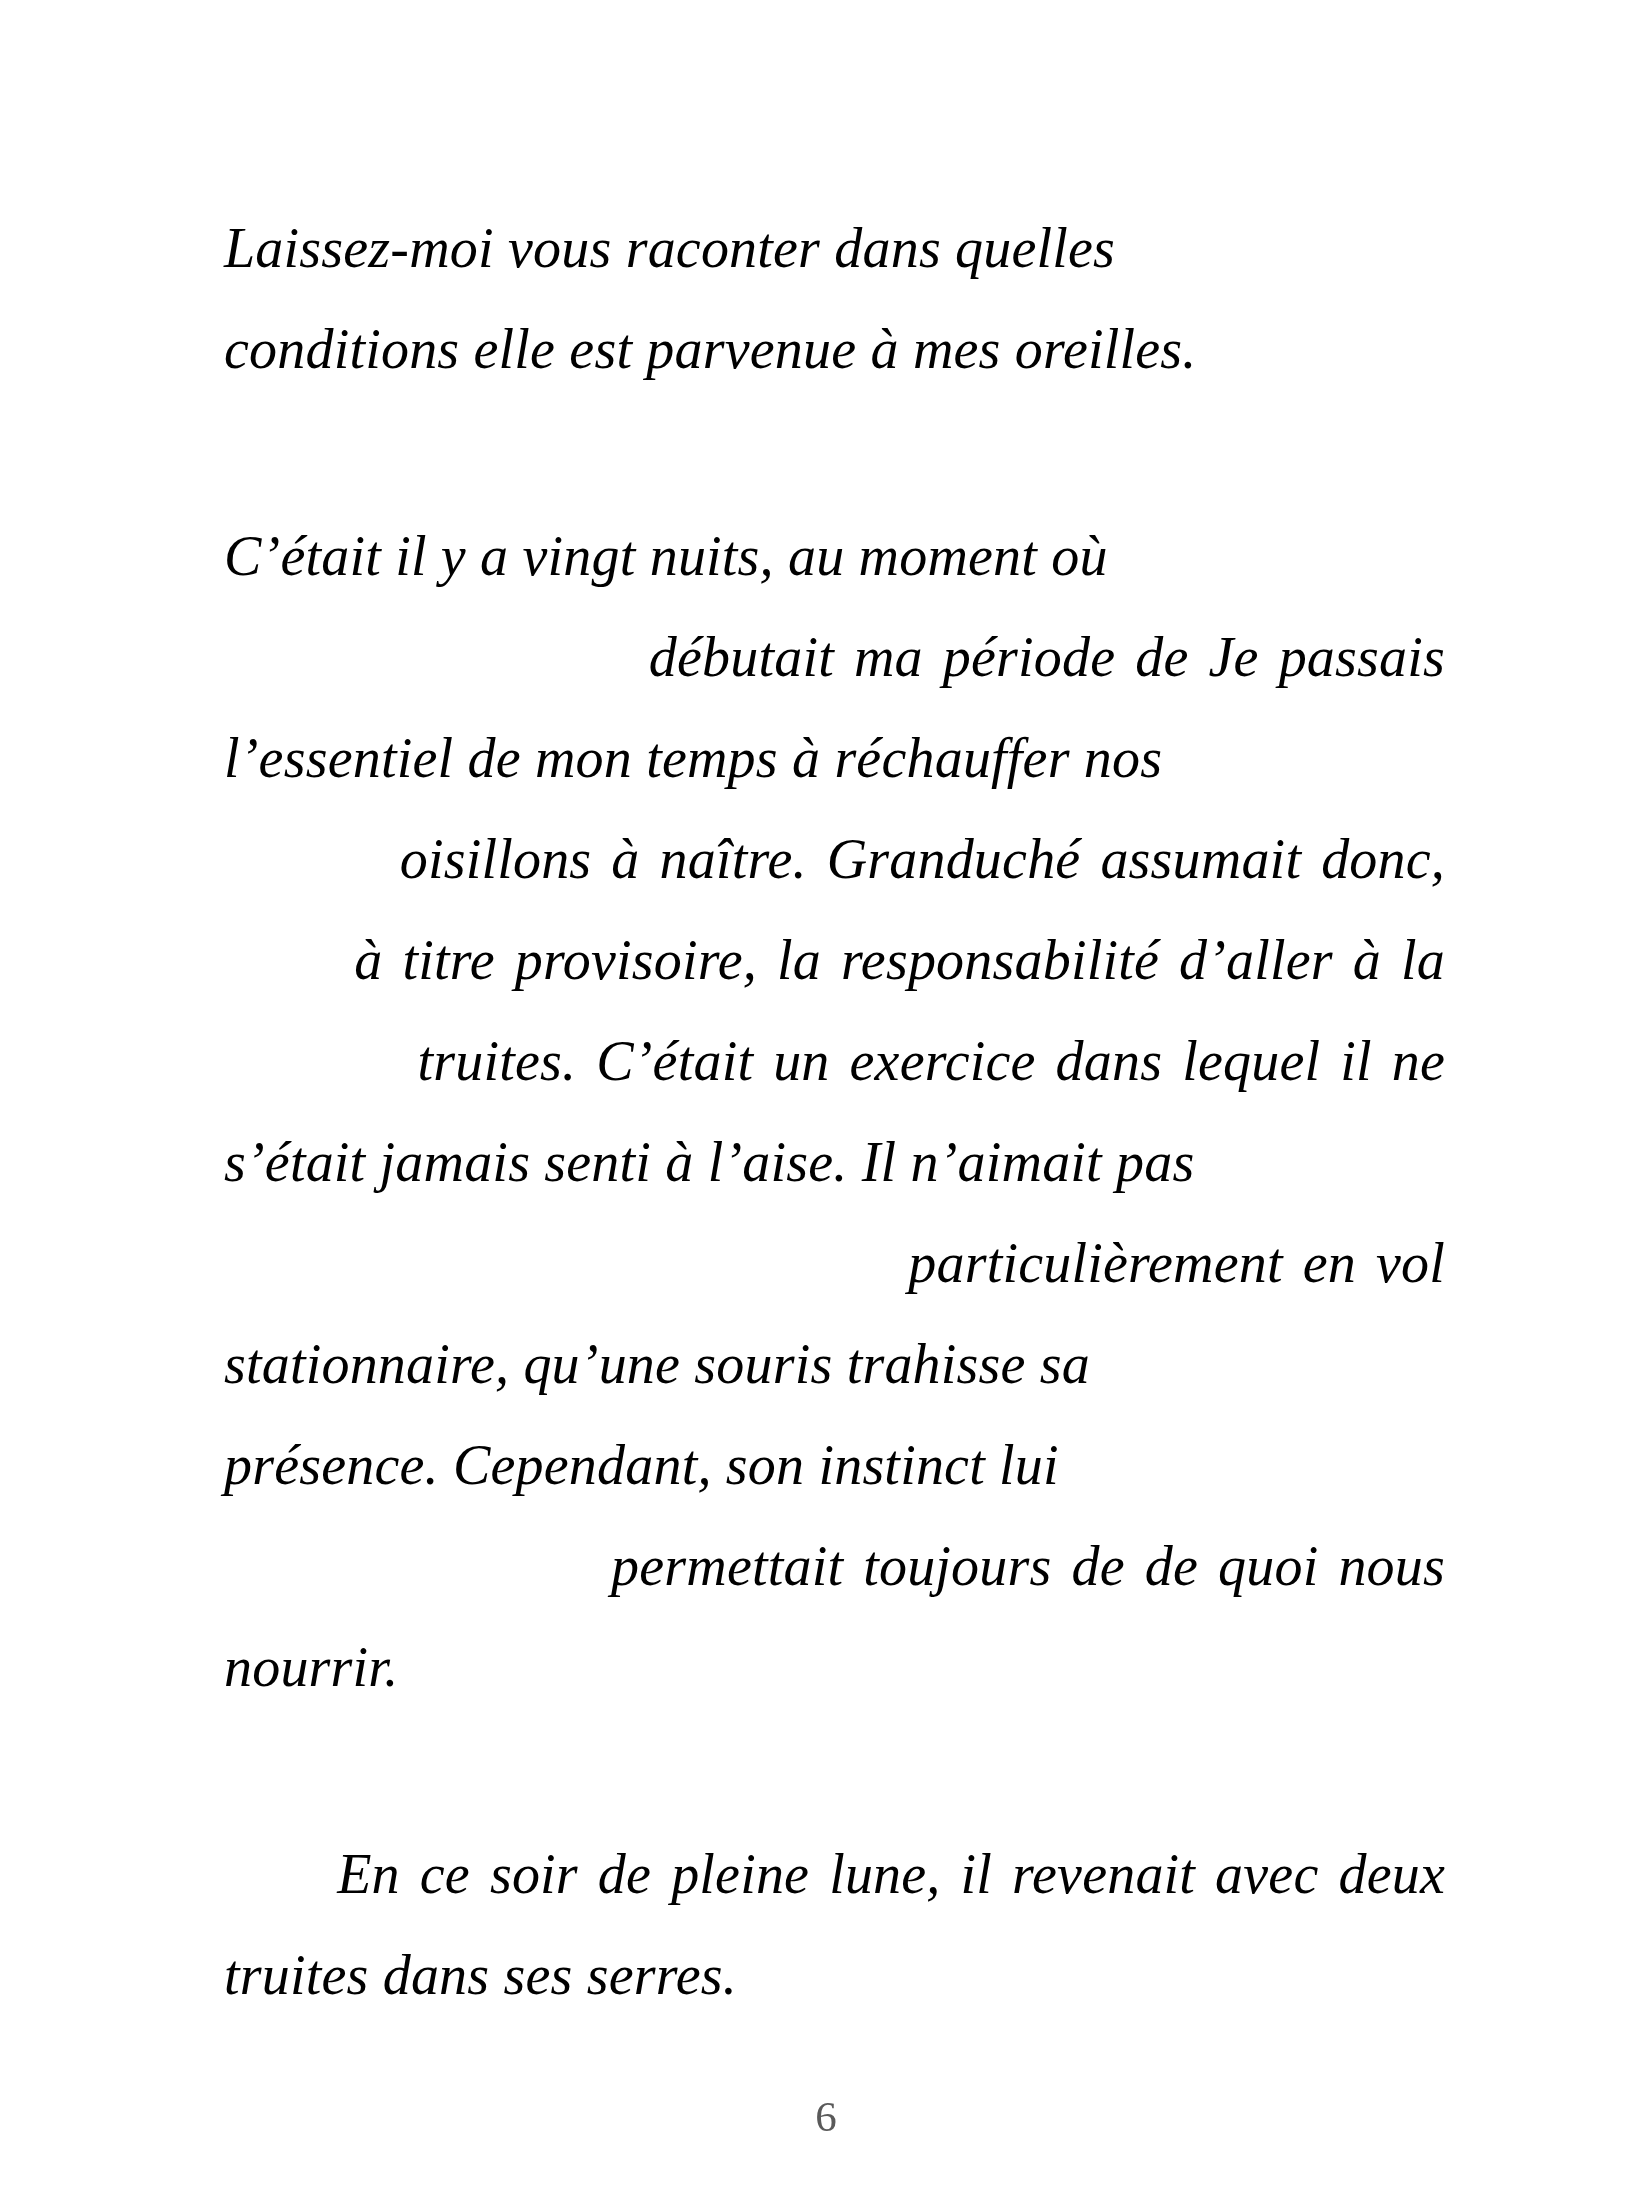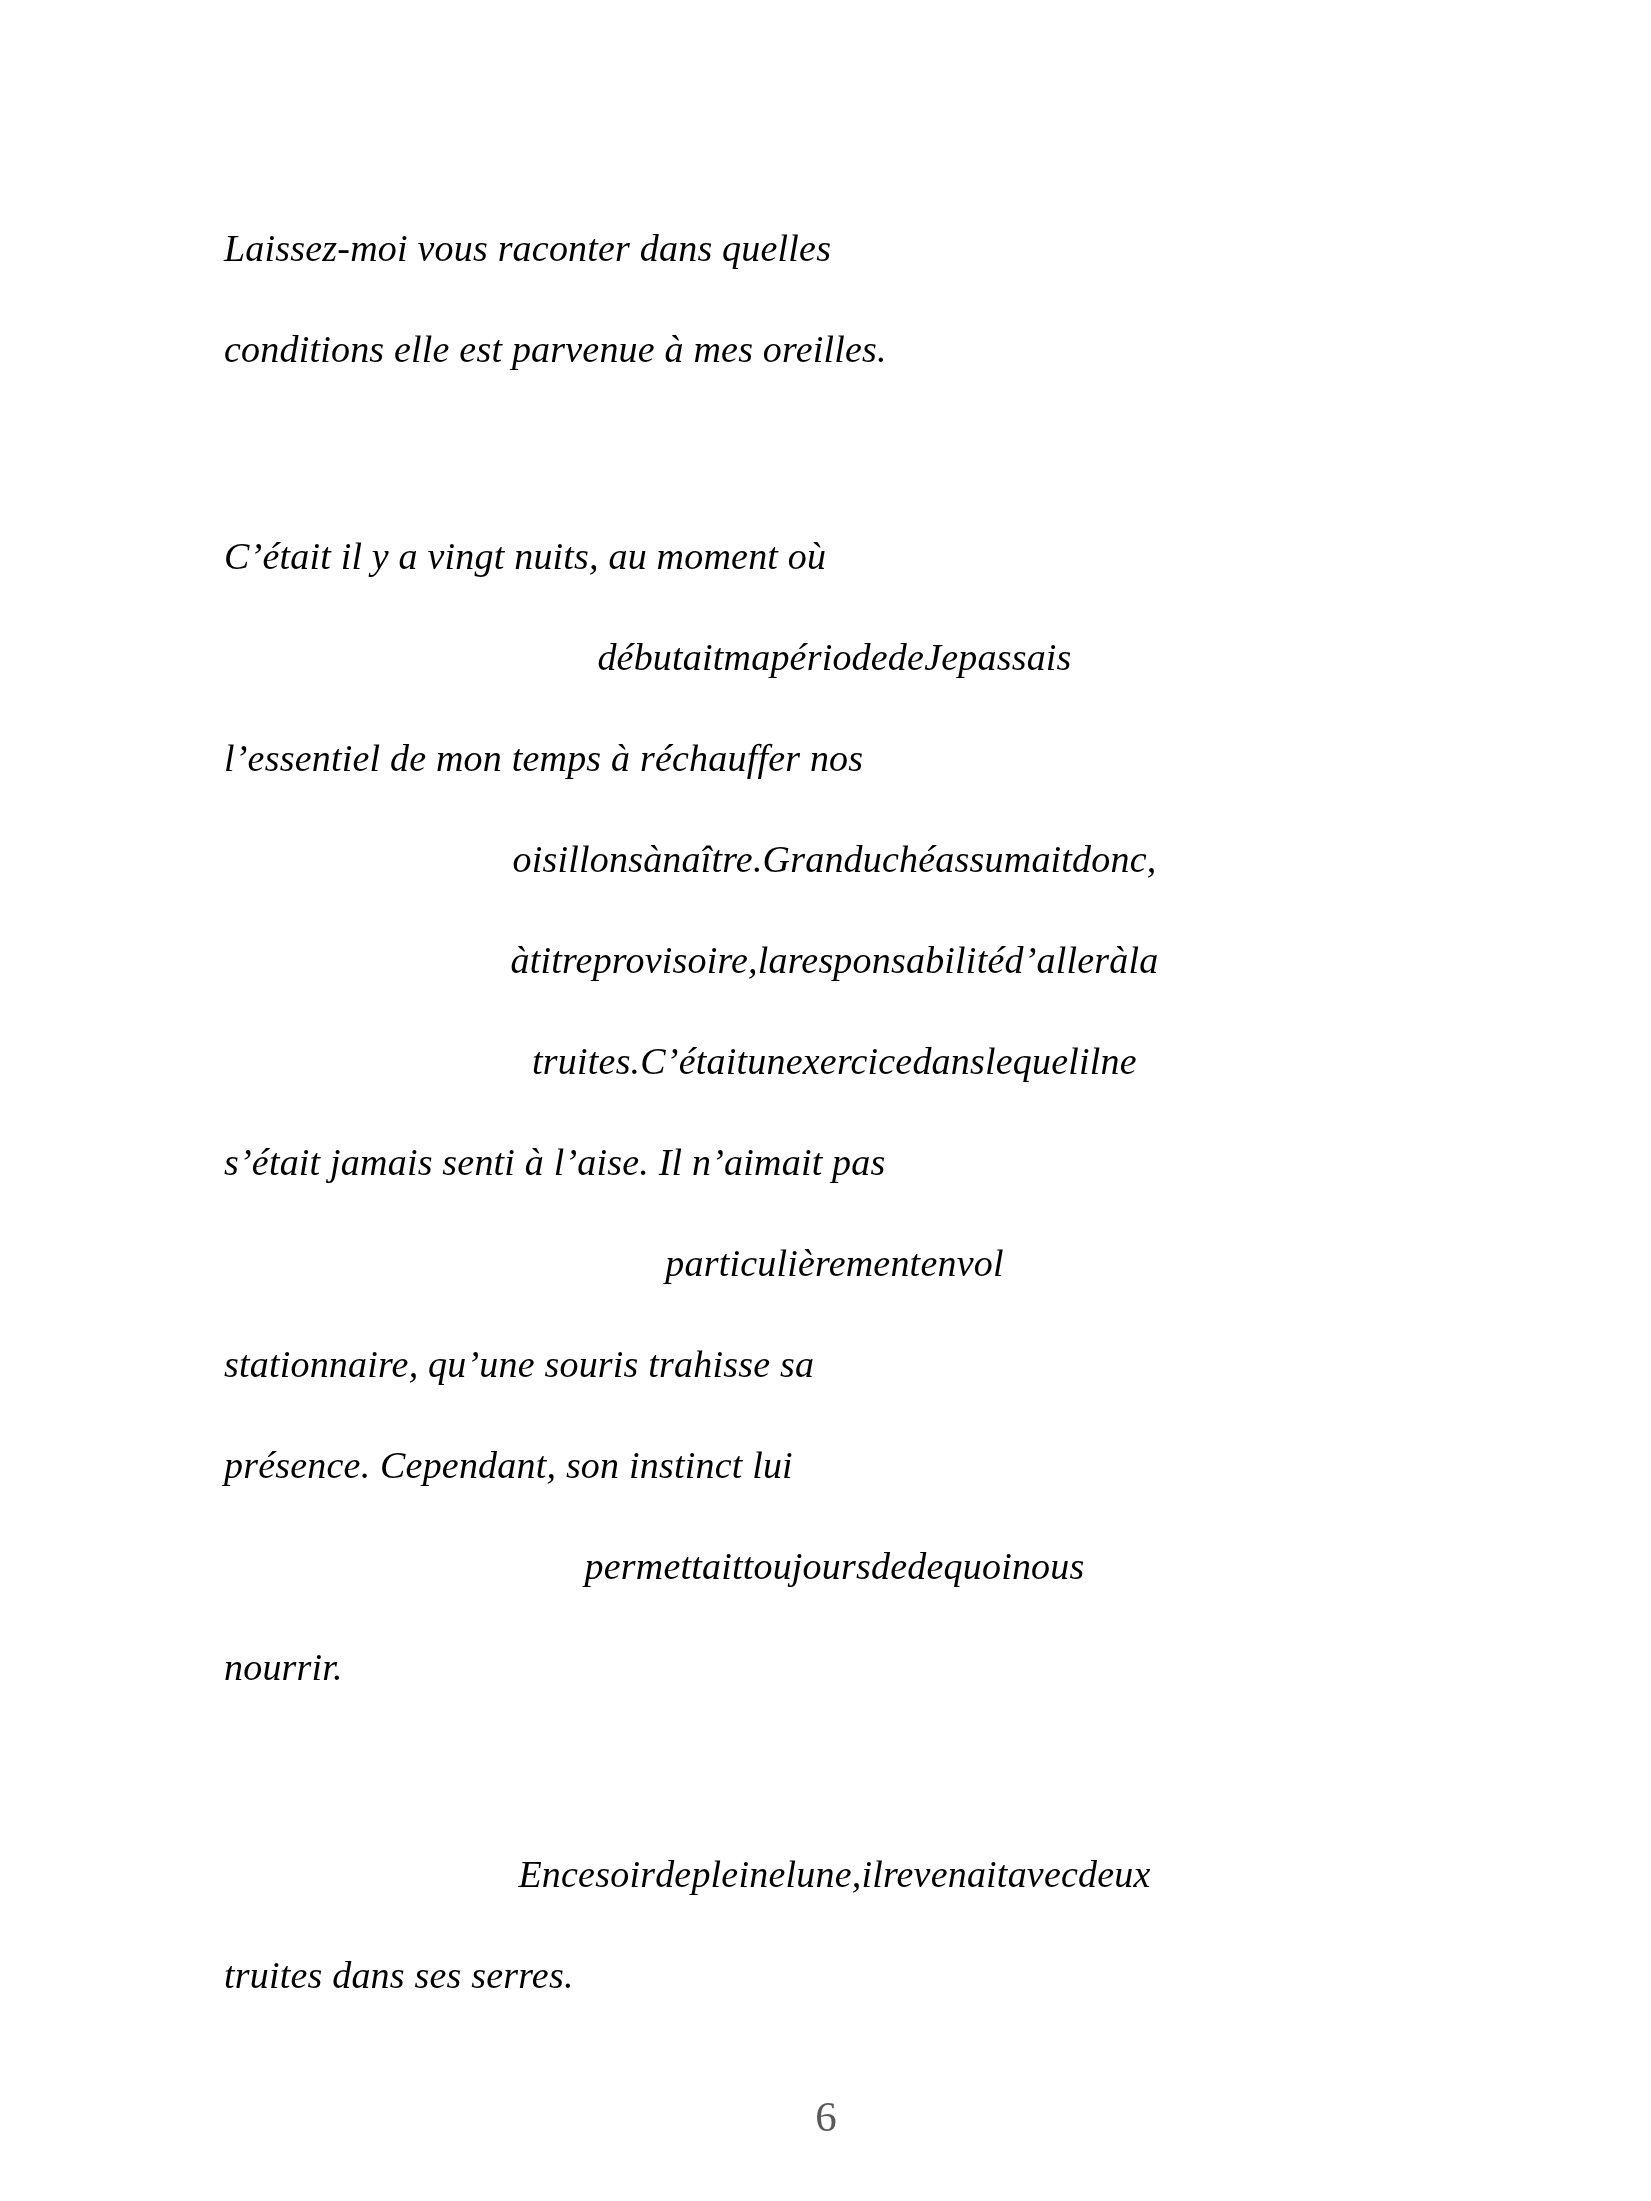--- a/index.html
+++ b/index.html
@@ -19,31 +19,32 @@
     position: absolute;
     left: 224px;
     top: 198px;
     width: 1221px;
   }
 
   .para { margin: 0 0 106px 0; }
   .para:last-child { margin-bottom: 0; }
 
   .line {
-    font-size: 38px;
+    font-size: 56px;
     line-height: 101px;
     white-space: nowrap;
     letter-spacing: 0.2px;
   }
 
   
   .line.justify {
     display: flex;
-    justify-content: center;
+    justify-content: flex-end;
     white-space: normal;
+    gap: 20px;
   }
 
   .page-number {
     position: absolute;
     left: 0;
     top: 2086px;
     width: 100%;
     text-align: center;
     font-style: normal;
     font-size: 43px;

